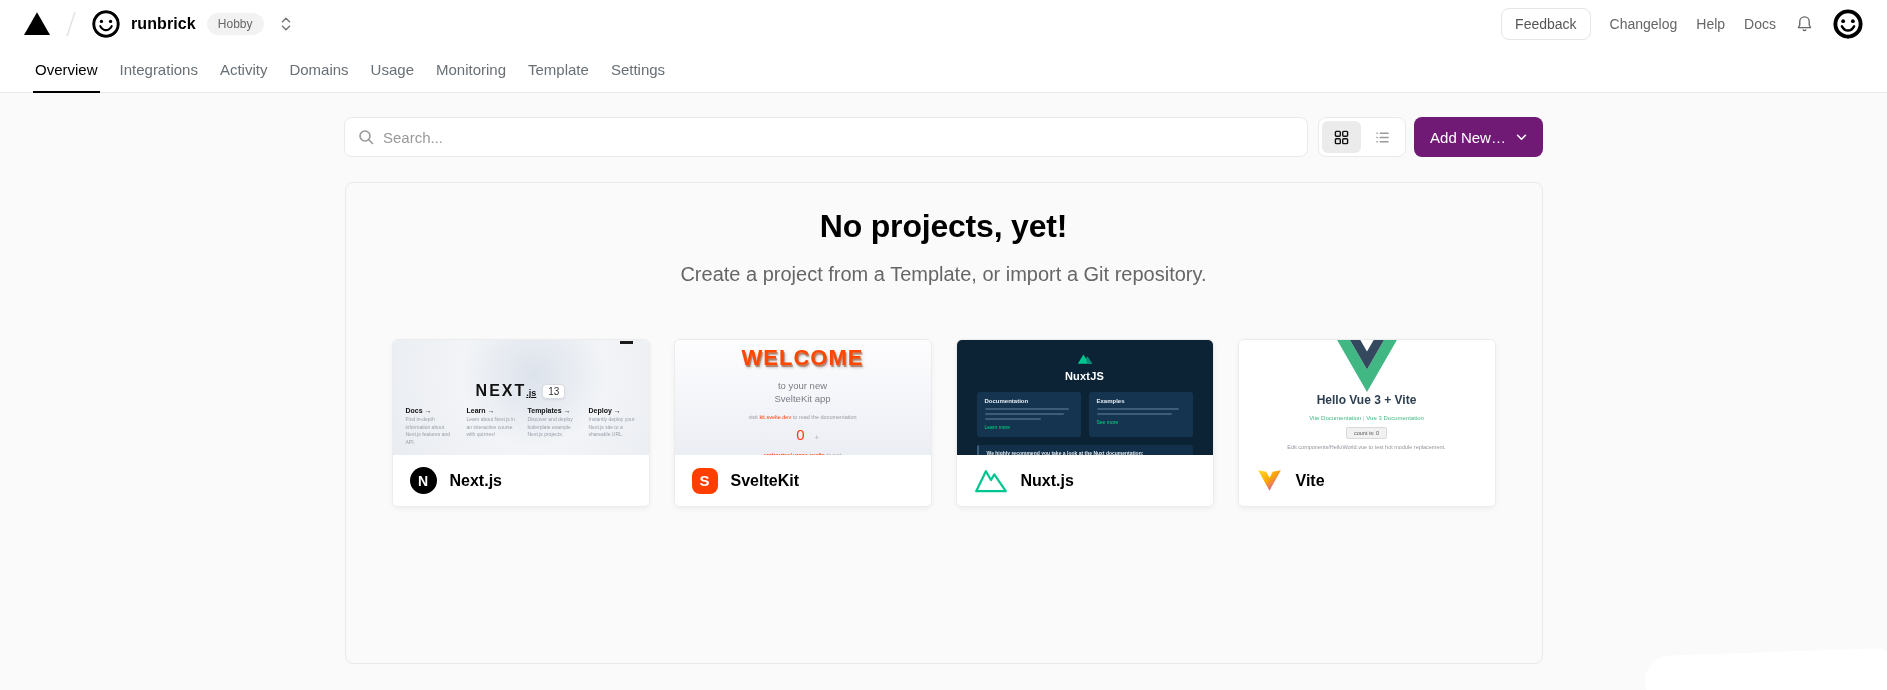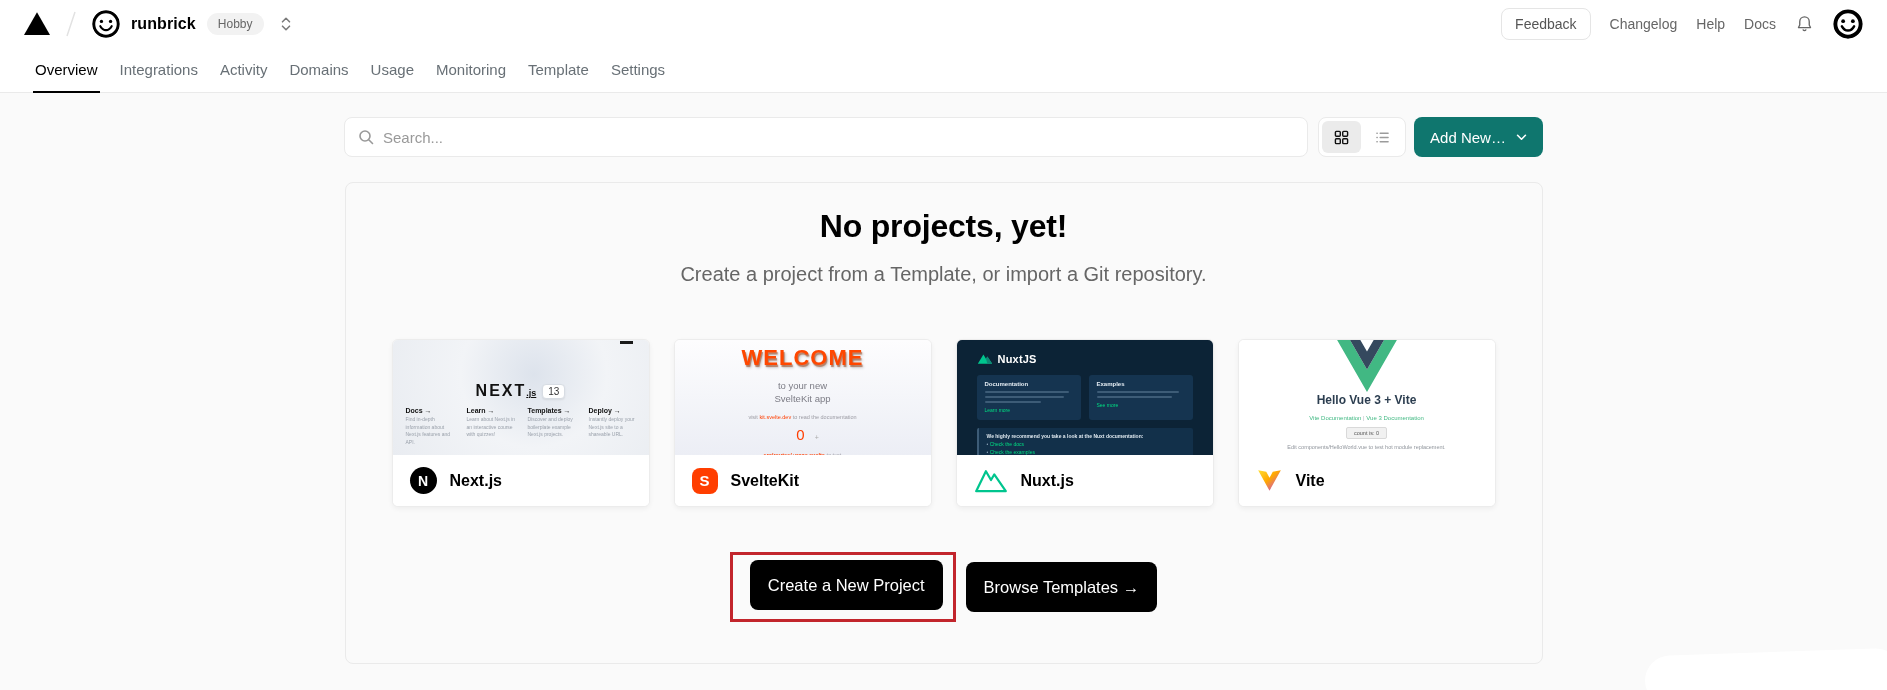--- a/index.html
+++ b/index.html
@@ -27,21 +27,21 @@
   .tab.active { color:#000; font-weight:500; }
   .tab.active::after { content:""; position:absolute; left:9px; right:9px; bottom:-1px; height:2px; background:#000; }
   
   .toolbar { width:1199px; margin:24px auto 0; display:flex; align-items:center; }
   .search-box { flex:1; height:40px; background:#fff; border:1px solid #eaeaea; border-radius:8px; display:flex; align-items:center; gap:9px; padding:0 13px; }
   .search-box input { flex:1; border:none; outline:none; background:transparent; font-size:15px; font-family:inherit; color:#111; }
   .search-box input::placeholder { color:#999; }
   .view-toggle { margin-left:10px; width:88px; height:40px; background:#fff; border:1px solid #eaeaea; border-radius:8px; display:flex; align-items:center; padding:3px; gap:2px; }
   .vt-btn { flex:1; height:32px; border-radius:6px; display:flex; align-items:center; justify-content:center; cursor:pointer; }
   .vt-btn.active { background:#ebebeb; }
-  .add-new-btn { margin-left:8px; width:129px; height:40px; background:#0f766e; color:#fff; border:none; border-radius:8px; font-size:15px; font-weight:500; font-family:inherit; display:flex; align-items:center; justify-content:center; gap:10px; cursor:pointer; }
+  .add-new-btn { margin-left:8px; width:129px; height:40px; background:#701a75; color:#fff; border:none; border-radius:8px; font-size:15px; font-weight:500; font-family:inherit; display:flex; align-items:center; justify-content:center; gap:10px; cursor:pointer; }
   
   .main-box { width:1198px; height:482px; margin:25px auto 0; border:1px solid #eaeaea; border-radius:8px; display:flex; flex-direction:column; align-items:center; }
   .es-title { margin-top:25px; font-size:32px; font-weight:700; letter-spacing:-.2px; }
   .es-subtitle { margin-top:18px; font-size:20px; color:#666; }
   
   .cards { display:flex; gap:24px; margin-top:53px; }
   .card { width:258px; height:168px; background:#fff; border:1px solid #ececec; border-radius:6px; overflow:hidden; display:flex; flex-direction:column; box-shadow:0 2px 5px rgba(0,0,0,.05); cursor:pointer; }
   .preview { height:115px; position:relative; overflow:hidden; }
   .card-footer { flex:1; display:flex; align-items:center; gap:13px; padding:0 17px; background:#fff; }
   .card-name { font-size:16px; font-weight:600; }
@@ -61,21 +61,21 @@
   .sv-welcome { margin-top:5px; font-size:22px; font-weight:800; letter-spacing:1px; color:#ff4700; text-shadow:1px 2px 1px rgba(140,50,5,.55), 2px 3px 3px rgba(0,0,0,.18); }
   .sv-sub { margin-top:9px; font-size:9.5px; line-height:1.35; color:#7c7c85; }
   .sv-doc { margin-top:8px; font-size:5.5px; color:#9b9ba3; }
   .sv-doc b { color:#ff3e00; font-weight:400; }
   .sv-counter { margin-top:6px; font-size:15px; color:#ff3e00; }
   .sv-counter span { font-size:7px; color:#aaa; margin-left:10px; }
   .sv-edit { margin-top:9px; font-size:5.5px; color:#9b9ba3; }
   .sv-edit b { color:#ff3e00; font-weight:700; }
   
   .prev-nuxt { background:#0c2336; padding:13px 20px 0; }
-  .nx-logo-row { display:flex; align-items:center; gap:5px; }
+  .nx-logo-row { display:flex; align-items:center; gap:5px;flex-direction:column; }
   .nx-logo-text { color:#fff; font-size:11px; font-weight:800; letter-spacing:.2px; }
   .nx-panels { display:flex; gap:8px; margin-top:10px; }
   .nx-panel { flex:1; background:#153450; border-radius:3px; padding:6px 8px 7px; }
   .nx-panel-t { font-size:6px; font-weight:700; color:#e3ecf3; margin-bottom:4px; }
   .nx-line { height:2px; background:#4e6d88; border-radius:1px; margin:3px 0; opacity:.7; }
   .nx-link { font-size:5px; color:#00dc82; margin-top:4px; }
   .nx-note { margin-top:8px; background:#12304a; border-left:2px solid #3d5c77; border-radius:2px; padding:5px 8px 6px; }
   .nx-note-t { font-size:5px; font-weight:700; color:#dfe8ef; }
   .nx-note-l { font-size:5px; color:#00dc82; margin-top:2px; }
   .nx-note-l span { color:#8ca4b8; }
@@ -324,21 +324,15 @@
             </defs>
             <path fill="url(#viteg)" d="M8 12l42 76 42-76-30 6-12 22-12-22z"></path>
           </svg>
         </span>
         <span class="card-name">Vite</span>
       </div>
     </div>
 
   </div>
 
-  <div class="actions">
-    <div class="annotation-box">
-      <button class="btn-black">Create a New Project</button>
-    </div>
-    <button class="btn-black">Browse Templates →</button>
-  </div>
 </div>
 
 <div class="corner-blob"></div>
 
 </body></html>

